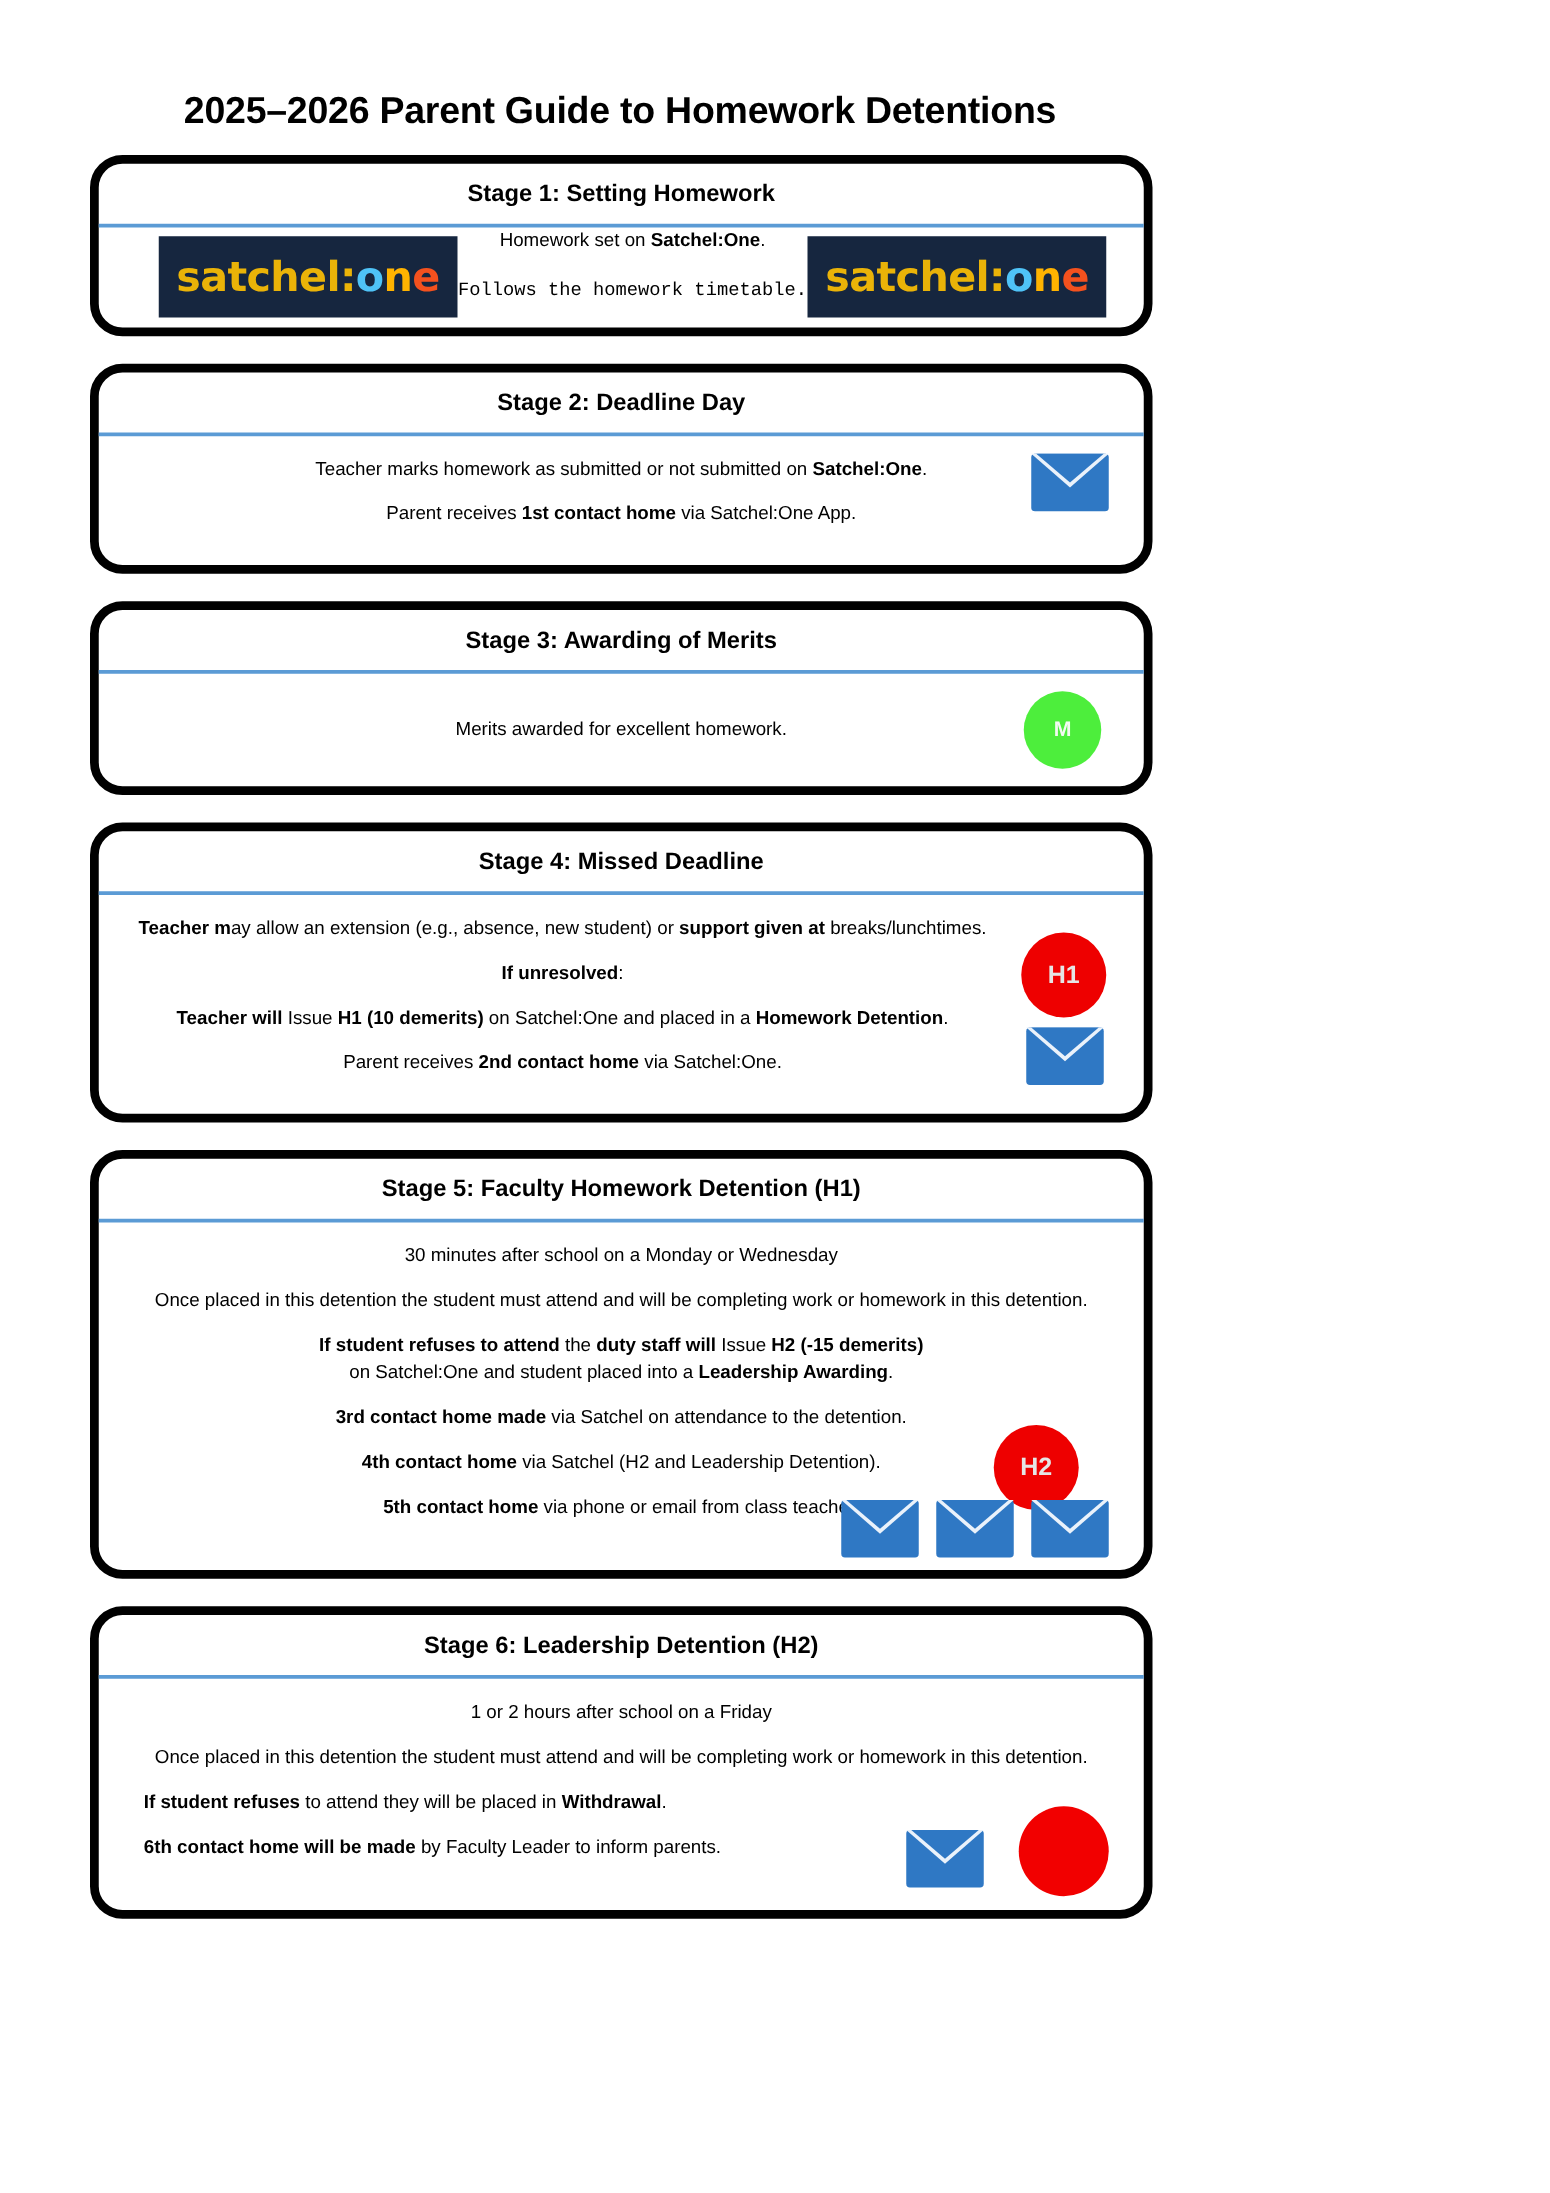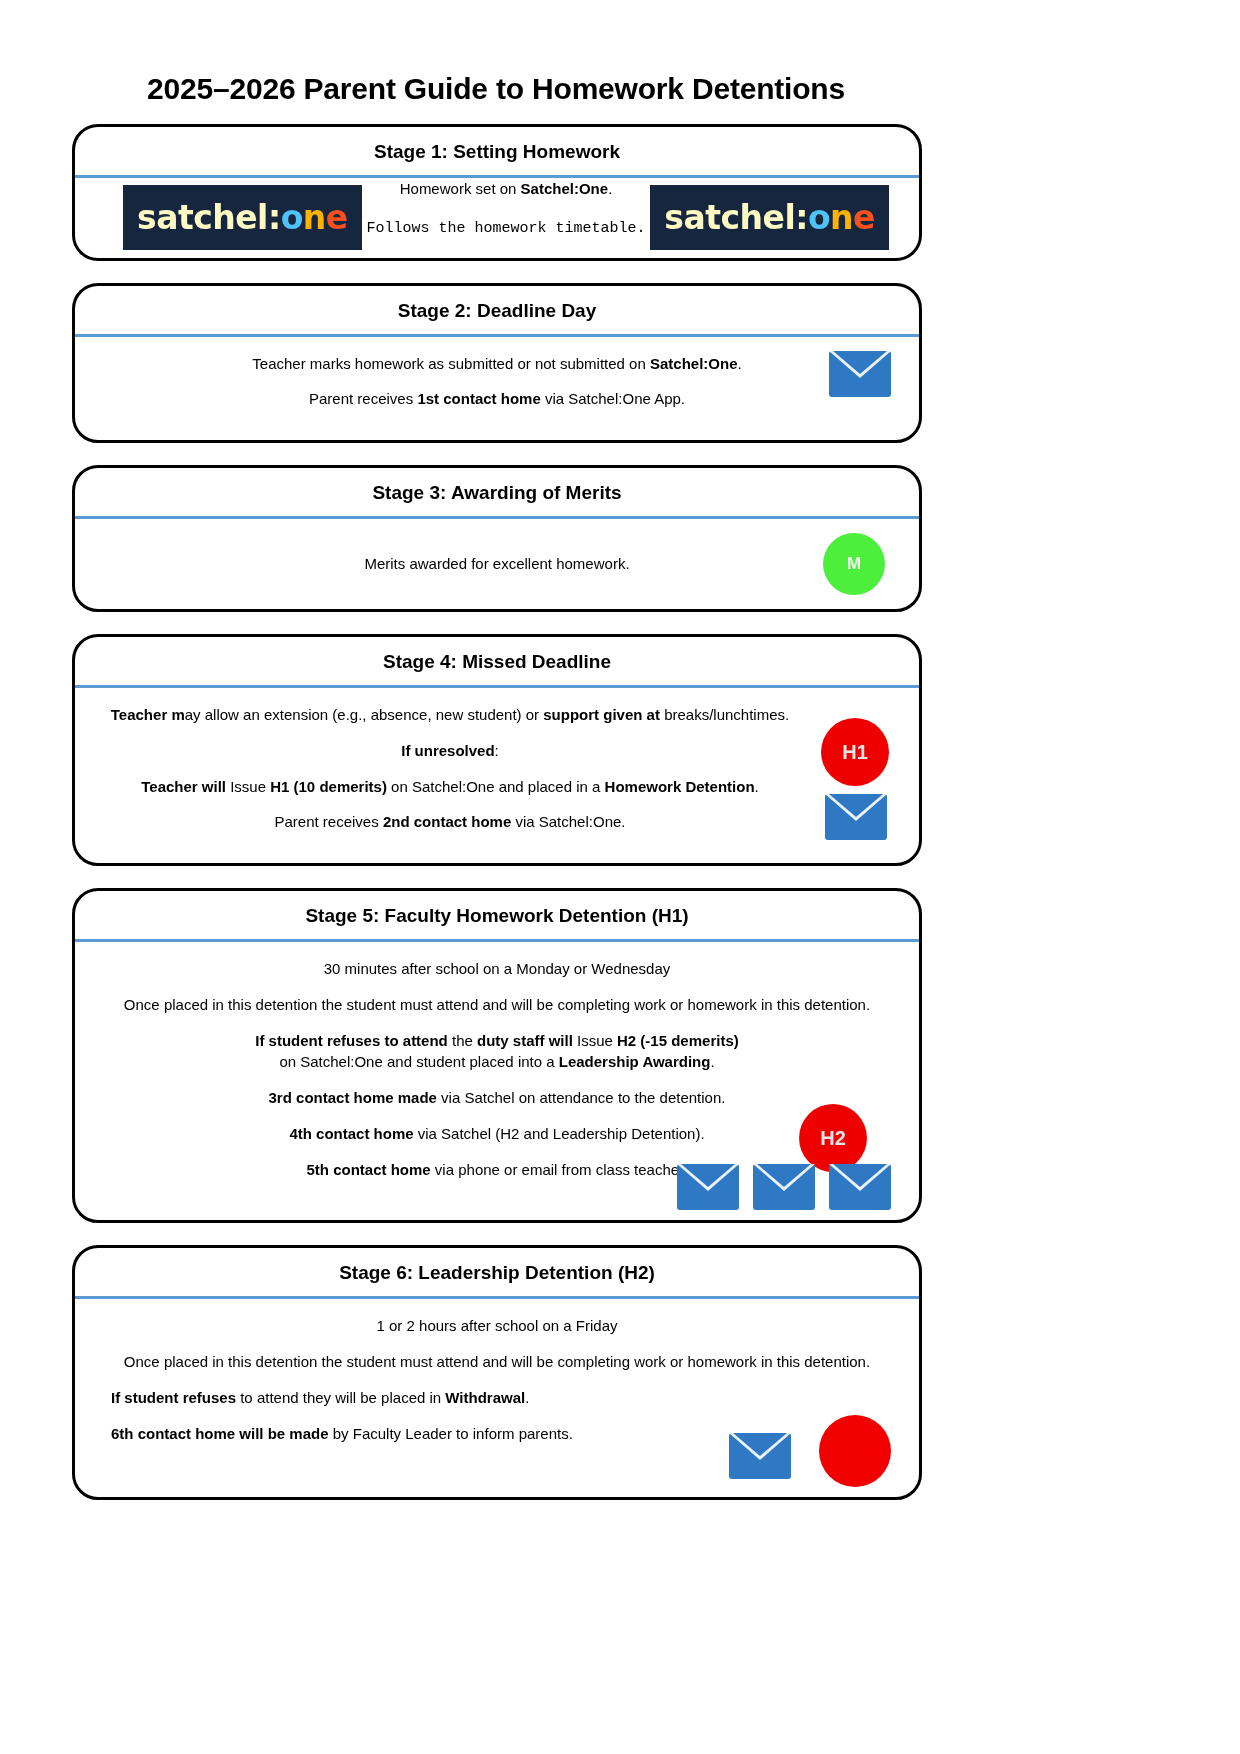--- a/index.html
+++ b/index.html
@@ -30,21 +30,21 @@
     letter-spacing: -0.2px;
     margin: 0;
     padding-top: 72px;
     padding-bottom: 18px;
     color: #000;
   }
   .stages {
     padding: 0 70px 0 72px;
   }
   .stage {
-    border: 3px solid #000000;
+    border: 7px solid #000000;
     border-radius: 26px;
     background: #ffffff;
     margin-bottom: 22px;
     position: relative;
     box-sizing: border-box;
   }
   .stage-header {
     text-align: center;
     font-size: 19px;
     font-weight: bold;
@@ -91,21 +91,21 @@
     min-width: 210px;
     box-sizing: border-box;
   }
   .logo-text {
     font-family: "DejaVu Sans", sans-serif;
     font-size: 33px;
     font-weight: bold;
     letter-spacing: -0.5px;
     white-space: nowrap;
   }
-  .logo-text .w { color: #fef9c3; }
+  .logo-text .w { color: #eab308; }
   .logo-text .c1 { color: #4fc3f7; }
   .logo-text .c2 { color: #ffb300; }
   .logo-text .c3 { color: #f4511e; }
 
   
   .env {
     display: inline-block;
     width: 62px;
     height: 46px;
     position: relative;
@@ -165,21 +165,21 @@
   .s3-merit{ right: 34px;  top: 50%; transform: translateY(-50%); }
   .s4-h1   { right: 30px;  top: 30px; }
   .s4-env  { right: 32px;  top: 106px; }
   .s5-h2   { right: 52px;  top: 162px; }
   .s5-envs { right: 28px;  top: 222px; display: flex; gap: 14px; }
   .s6-env  { right: 128px; bottom: 18px; }
   .s6-dot  { right: 28px;  bottom: 6px; }
 
   .s1 .stage-body { padding-top: 0; padding-bottom: 0; }
   .s5 .stage-body { padding-bottom: 26px; }
-  .s6 .stage-body { padding-bottom: 39px; min-height: 150px; }
+  .s6 .stage-body { padding-bottom: 26px; min-height: 150px; }
   .s6 .line { text-align: center; }
   .s6 .line.left { text-align: left; padding-left: 10px; }
   .s5 .line.narrow { padding: 0 150px; }
 </style>
 </head>
 <body>
 
 <div class="page">
 
   <h1 class="doc-title">2025–2026 Parent Guide to Homework Detentions</h1>

